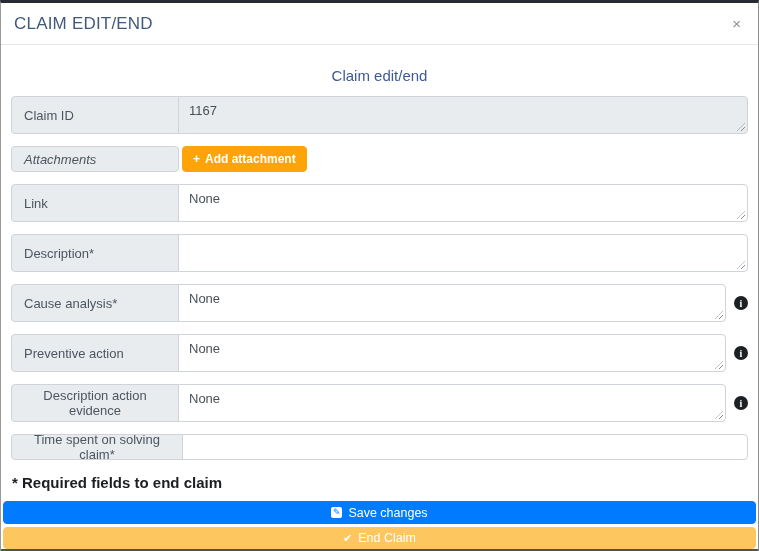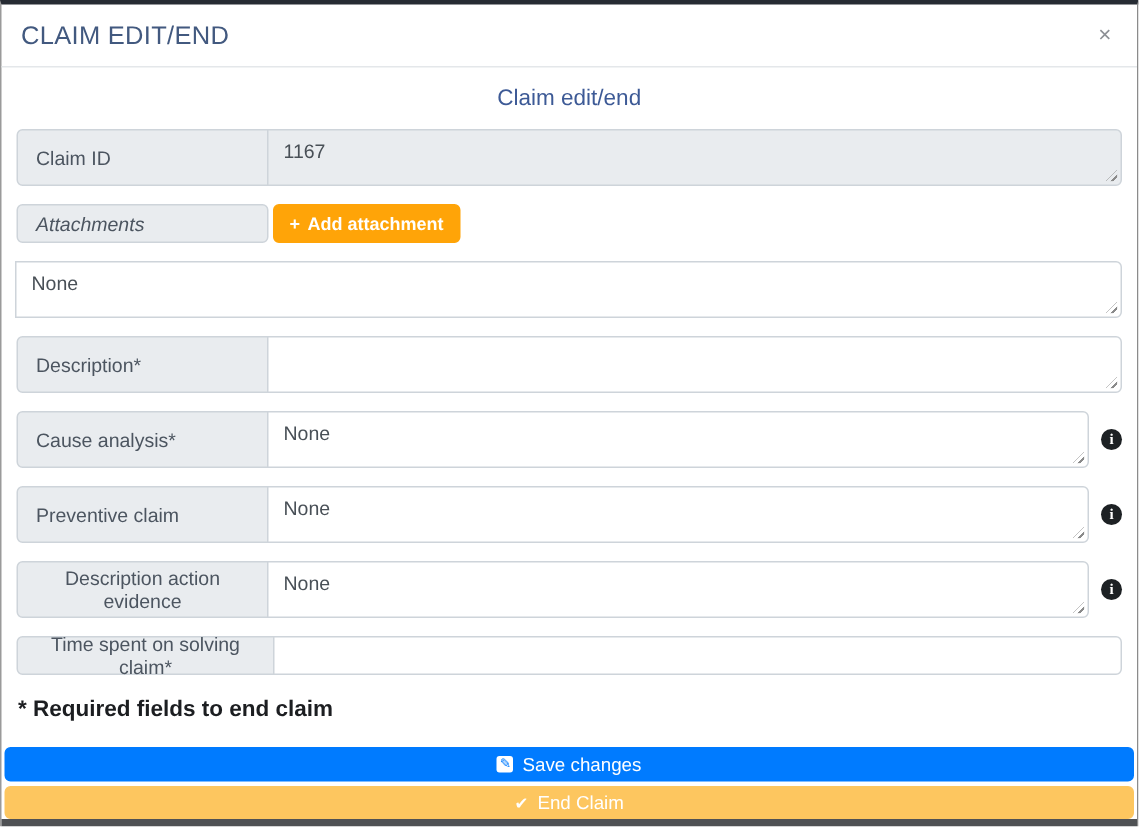--- a/index.html
+++ b/index.html
@@ -5,21 +5,21 @@
   * { box-sizing: border-box; margin: 0; padding: 0; }
   html, body { width: 759px; height: 551px; overflow: hidden; background: #fff; }
   body { font-family: "Liberation Sans", sans-serif; }
 
   .modal {
     width: 759px; height: 551px;
     background: #fff;
     border-top: 3px solid #262b33;
     border-left: 1px solid #9a9a9a;
     border-right: 1px solid #8b8b8b;
-    display: flex; flex-direction: column;
+    display: flex; flex-direction: column; gap: 10px;
   }
 
   
   .modal-header {
     height: 42px; flex: 0 0 42px;
     display: flex; align-items: center; justify-content: space-between;
     padding: 0 13px 0 13px;
     border-bottom: 1px solid #e4e7ea;
   }
   .modal-title { font-size: 17px; color: #42597f; letter-spacing: .2px; }
@@ -134,20 +134,21 @@
 
     <div class="row attach">
       <div class="label-cell standalone">Attachments</div>
       <button class="btn-attach">
         <span class="plus-glyph">+</span>
         <span>Add attachment</span>
       </button>
     </div>
 
     <div class="row">
+      <div class="label-cell">Link</div>
       <div class="field-wrap">
         <textarea class="field" style="">None</textarea>
         <span class="grip"></span>
       </div>
     </div>
 
     <div class="row">
       <div class="label-cell">Description*</div>
       <div class="field-wrap">
         <textarea class="field" style=""></textarea>
@@ -160,21 +161,21 @@
       <div class="field-wrap">
         <textarea class="field" style="">None</textarea>
         <span class="grip"></span>
       </div>
       <div class="info-col">
         <span class="info-icon">i</span>
       </div>
     </div>
 
     <div class="row">
-      <div class="label-cell">Preventive claim</div>
+      <div class="label-cell">Preventive action</div>
       <div class="field-wrap">
         <textarea class="field" style="">None</textarea>
         <span class="grip"></span>
       </div>
       <div class="info-col">
         <span class="info-icon">i</span>
       </div>
     </div>
 
     <div class="row">

